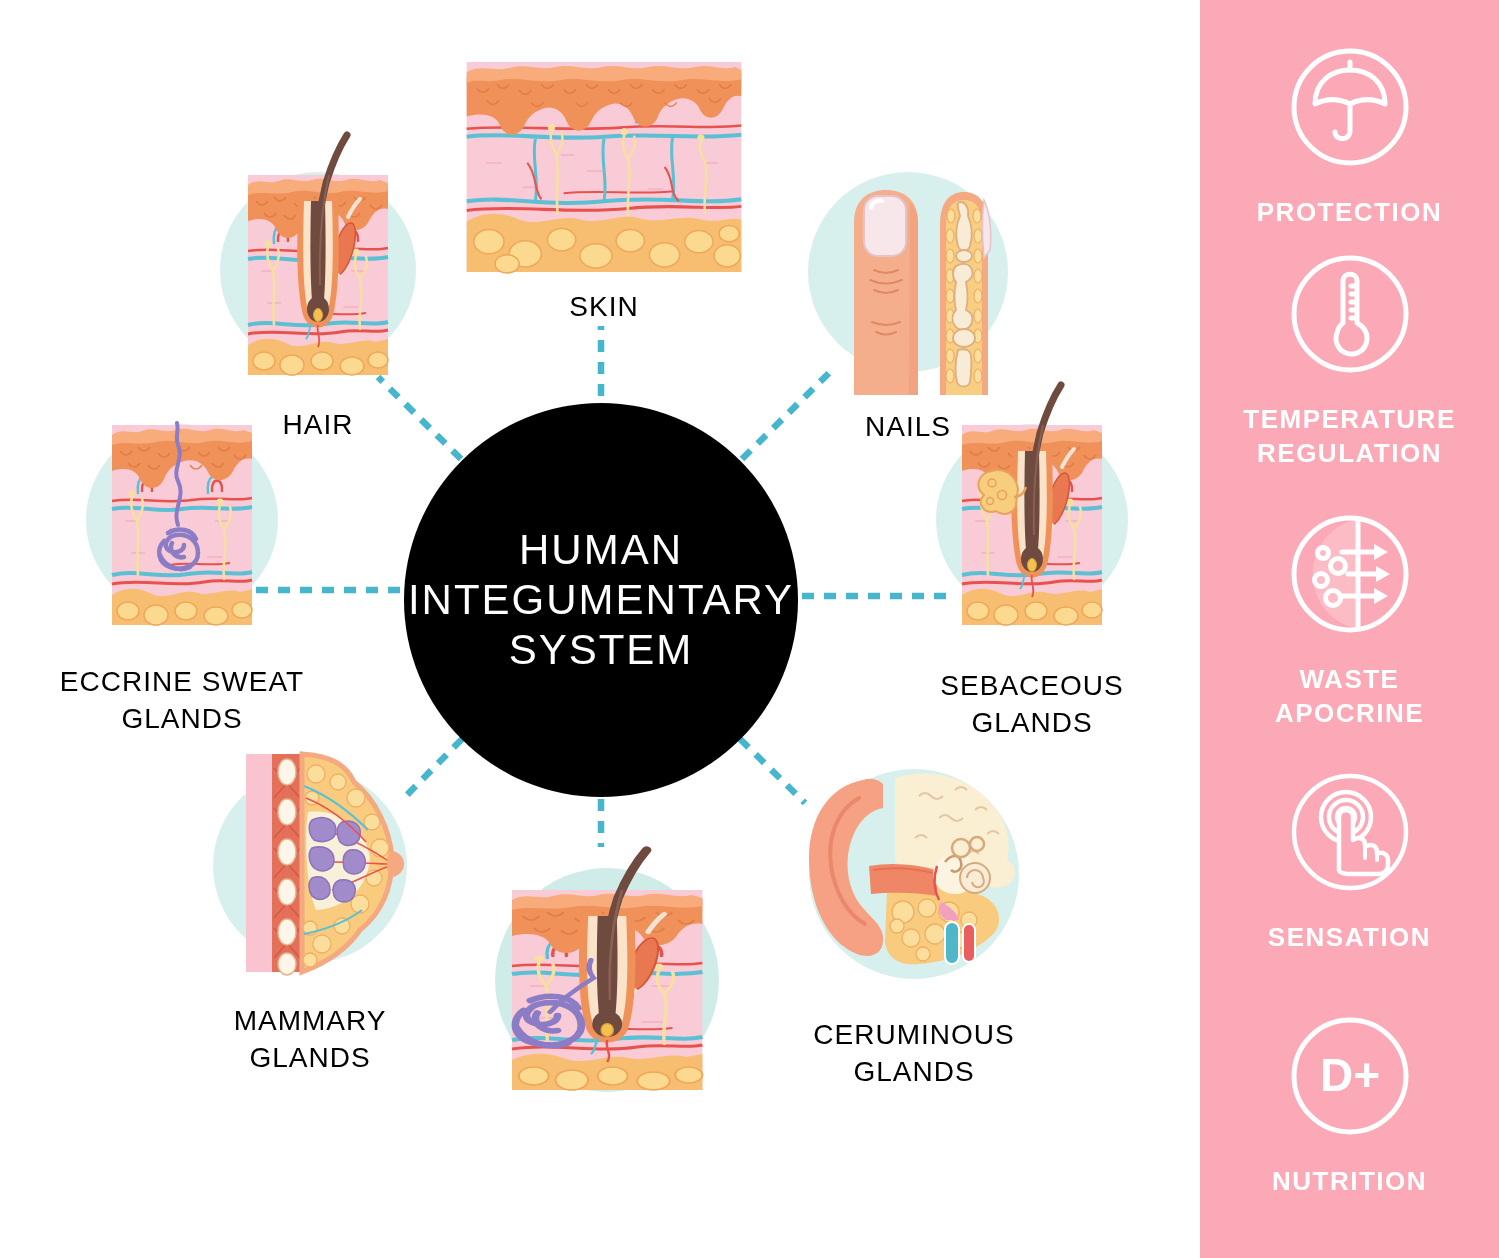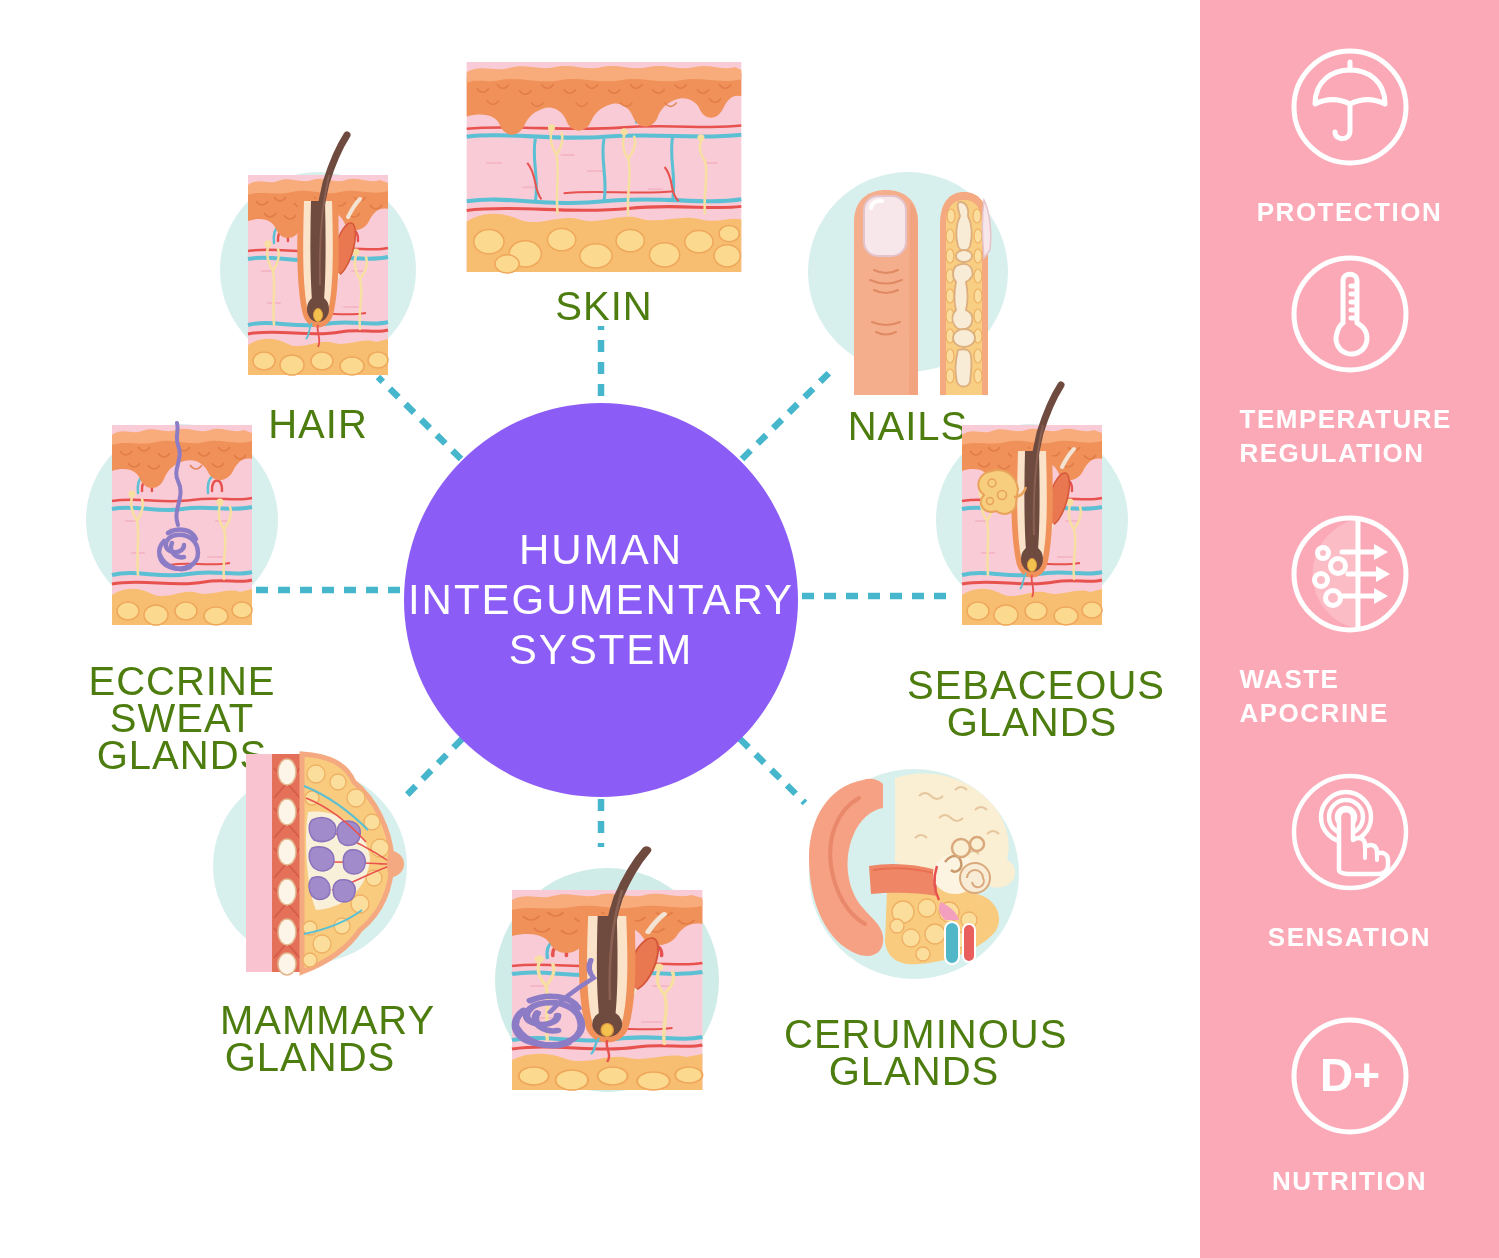--- a/index.html
+++ b/index.html
@@ -5,47 +5,47 @@
   html,body{margin:0;padding:0;background:#ffffff;}
   .canvas{
     position:relative;width:1499px;height:1258px;overflow:hidden;
     background:#ffffff;font-family:"Liberation Sans",sans-serif;
   }
   
   .diagram{position:absolute;inset:0;width:1199px;height:1258px;}
   .connectors{position:absolute;left:0;top:0;pointer-events:none;}
   .center-circle{
     position:absolute;left:404px;top:403px;width:394px;height:394px;
-    border-radius:50%;background:#8b5cf6;display:flex;flex-direction:column;
+    border-radius:50%;background:#000000;display:flex;flex-direction:column;
     align-items:center;justify-content:center;text-align:center;
   }
   .center-circle .title-line{
     color:#ffffff;font-size:42px;line-height:50px;font-weight:400;
     letter-spacing:2px;white-space:nowrap;
   }
   .node{position:absolute;}
   .node svg.art{display:block;overflow:visible;}
   .node-label{
     position:absolute;left:50%;transform:translateX(-50%);
-    text-align:center;color:#4d7c0f;font-size:40px;line-height:37px;
+    text-align:center;color:#000000;font-size:28px;line-height:37px;
     font-weight:400;letter-spacing:1px;
   }
   
   .sidebar{
     position:absolute;left:1200px;top:0;width:299px;height:1258px;
     background:#FBA9B7;
   }
   .side-item{
     position:absolute;left:0;width:100%;
     display:flex;flex-direction:column;align-items:center;row-gap:26px;
   }
   .side-item .icon-wrap{width:124px;height:124px;}
   .side-item .side-label{
     color:#ffffff;font-weight:bold;font-size:26px;line-height:34px;
-    letter-spacing:1.5px;max-width:220px;
+    letter-spacing:1.5px;text-align:center;max-width:220px;
   }
 </style>
 </head>
 <body>
 
 <svg width="0" height="0" style="position:absolute" aria-hidden="true">
   <defs>
 
     <g id="skinBase">
       <rect width="140" height="200" fill="#F9CBD6"></rect>

